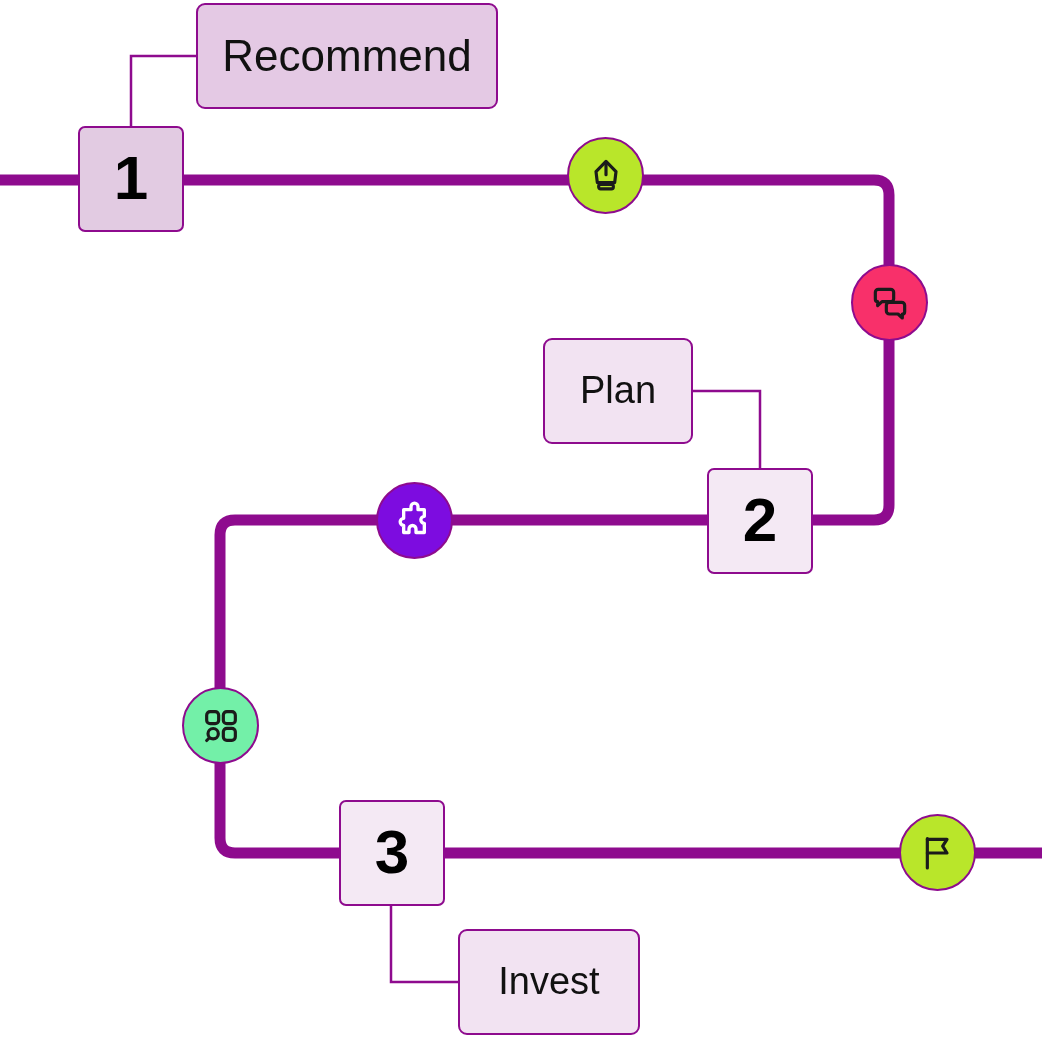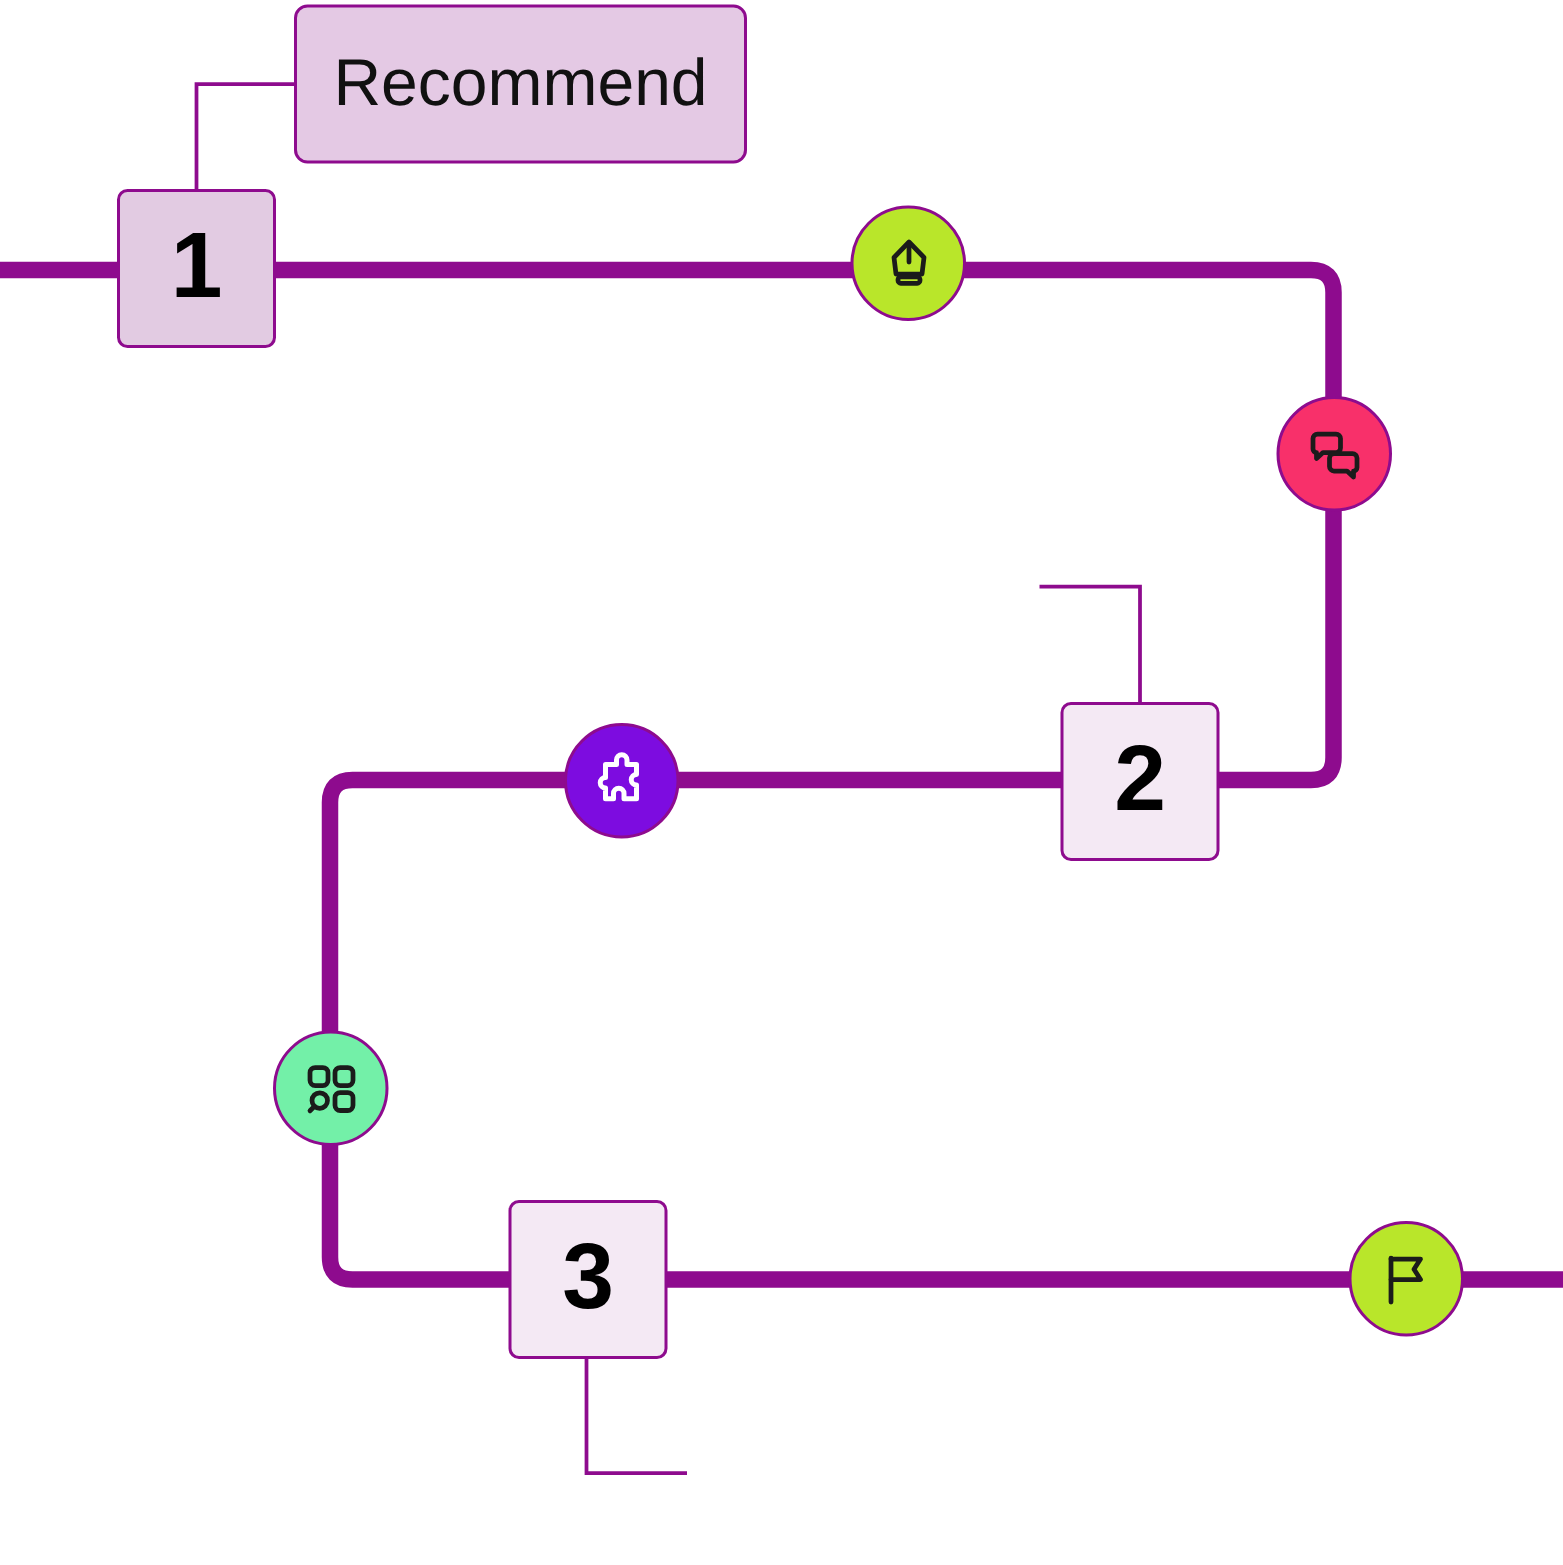--- a/index.html
+++ b/index.html
@@ -93,21 +93,27 @@
 
     <path d="M 693 391 L 760 391 L 760 470" fill="none" stroke="#8e0b8e" stroke-width="2.5"></path>
 
     <path d="M 391 905 L 391 982 L 458 982" fill="none" stroke="#8e0b8e" stroke-width="2.5"></path>
   </svg>
 
   <div class="label-box dark" style="left:196px; top:3px; width:302px; height:106px; font-size:44px;">
     <span>Recommend</span>
   </div>
 
+  <div class="label-box light" style="left:543px; top:338px; width:150px; height:106px; font-size:38px;">
+    <span>Plan</span>
+  </div>
 
+  <div class="label-box light" style="left:458px; top:929px; width:182px; height:106px; font-size:38px;">
+    <span>Invest</span>
+  </div>
 
   <div class="milestone dark" style="left:78px; top:126px; width:106px; height:106px; font-size:62px;">
     <span>1</span>
   </div>
 
   <div class="milestone light" style="left:707px; top:468px; width:106px; height:106px; font-size:62px;">
     <span>2</span>
   </div>
 
   <div class="milestone light" style="left:339px; top:800px; width:106px; height:106px; font-size:62px;">

